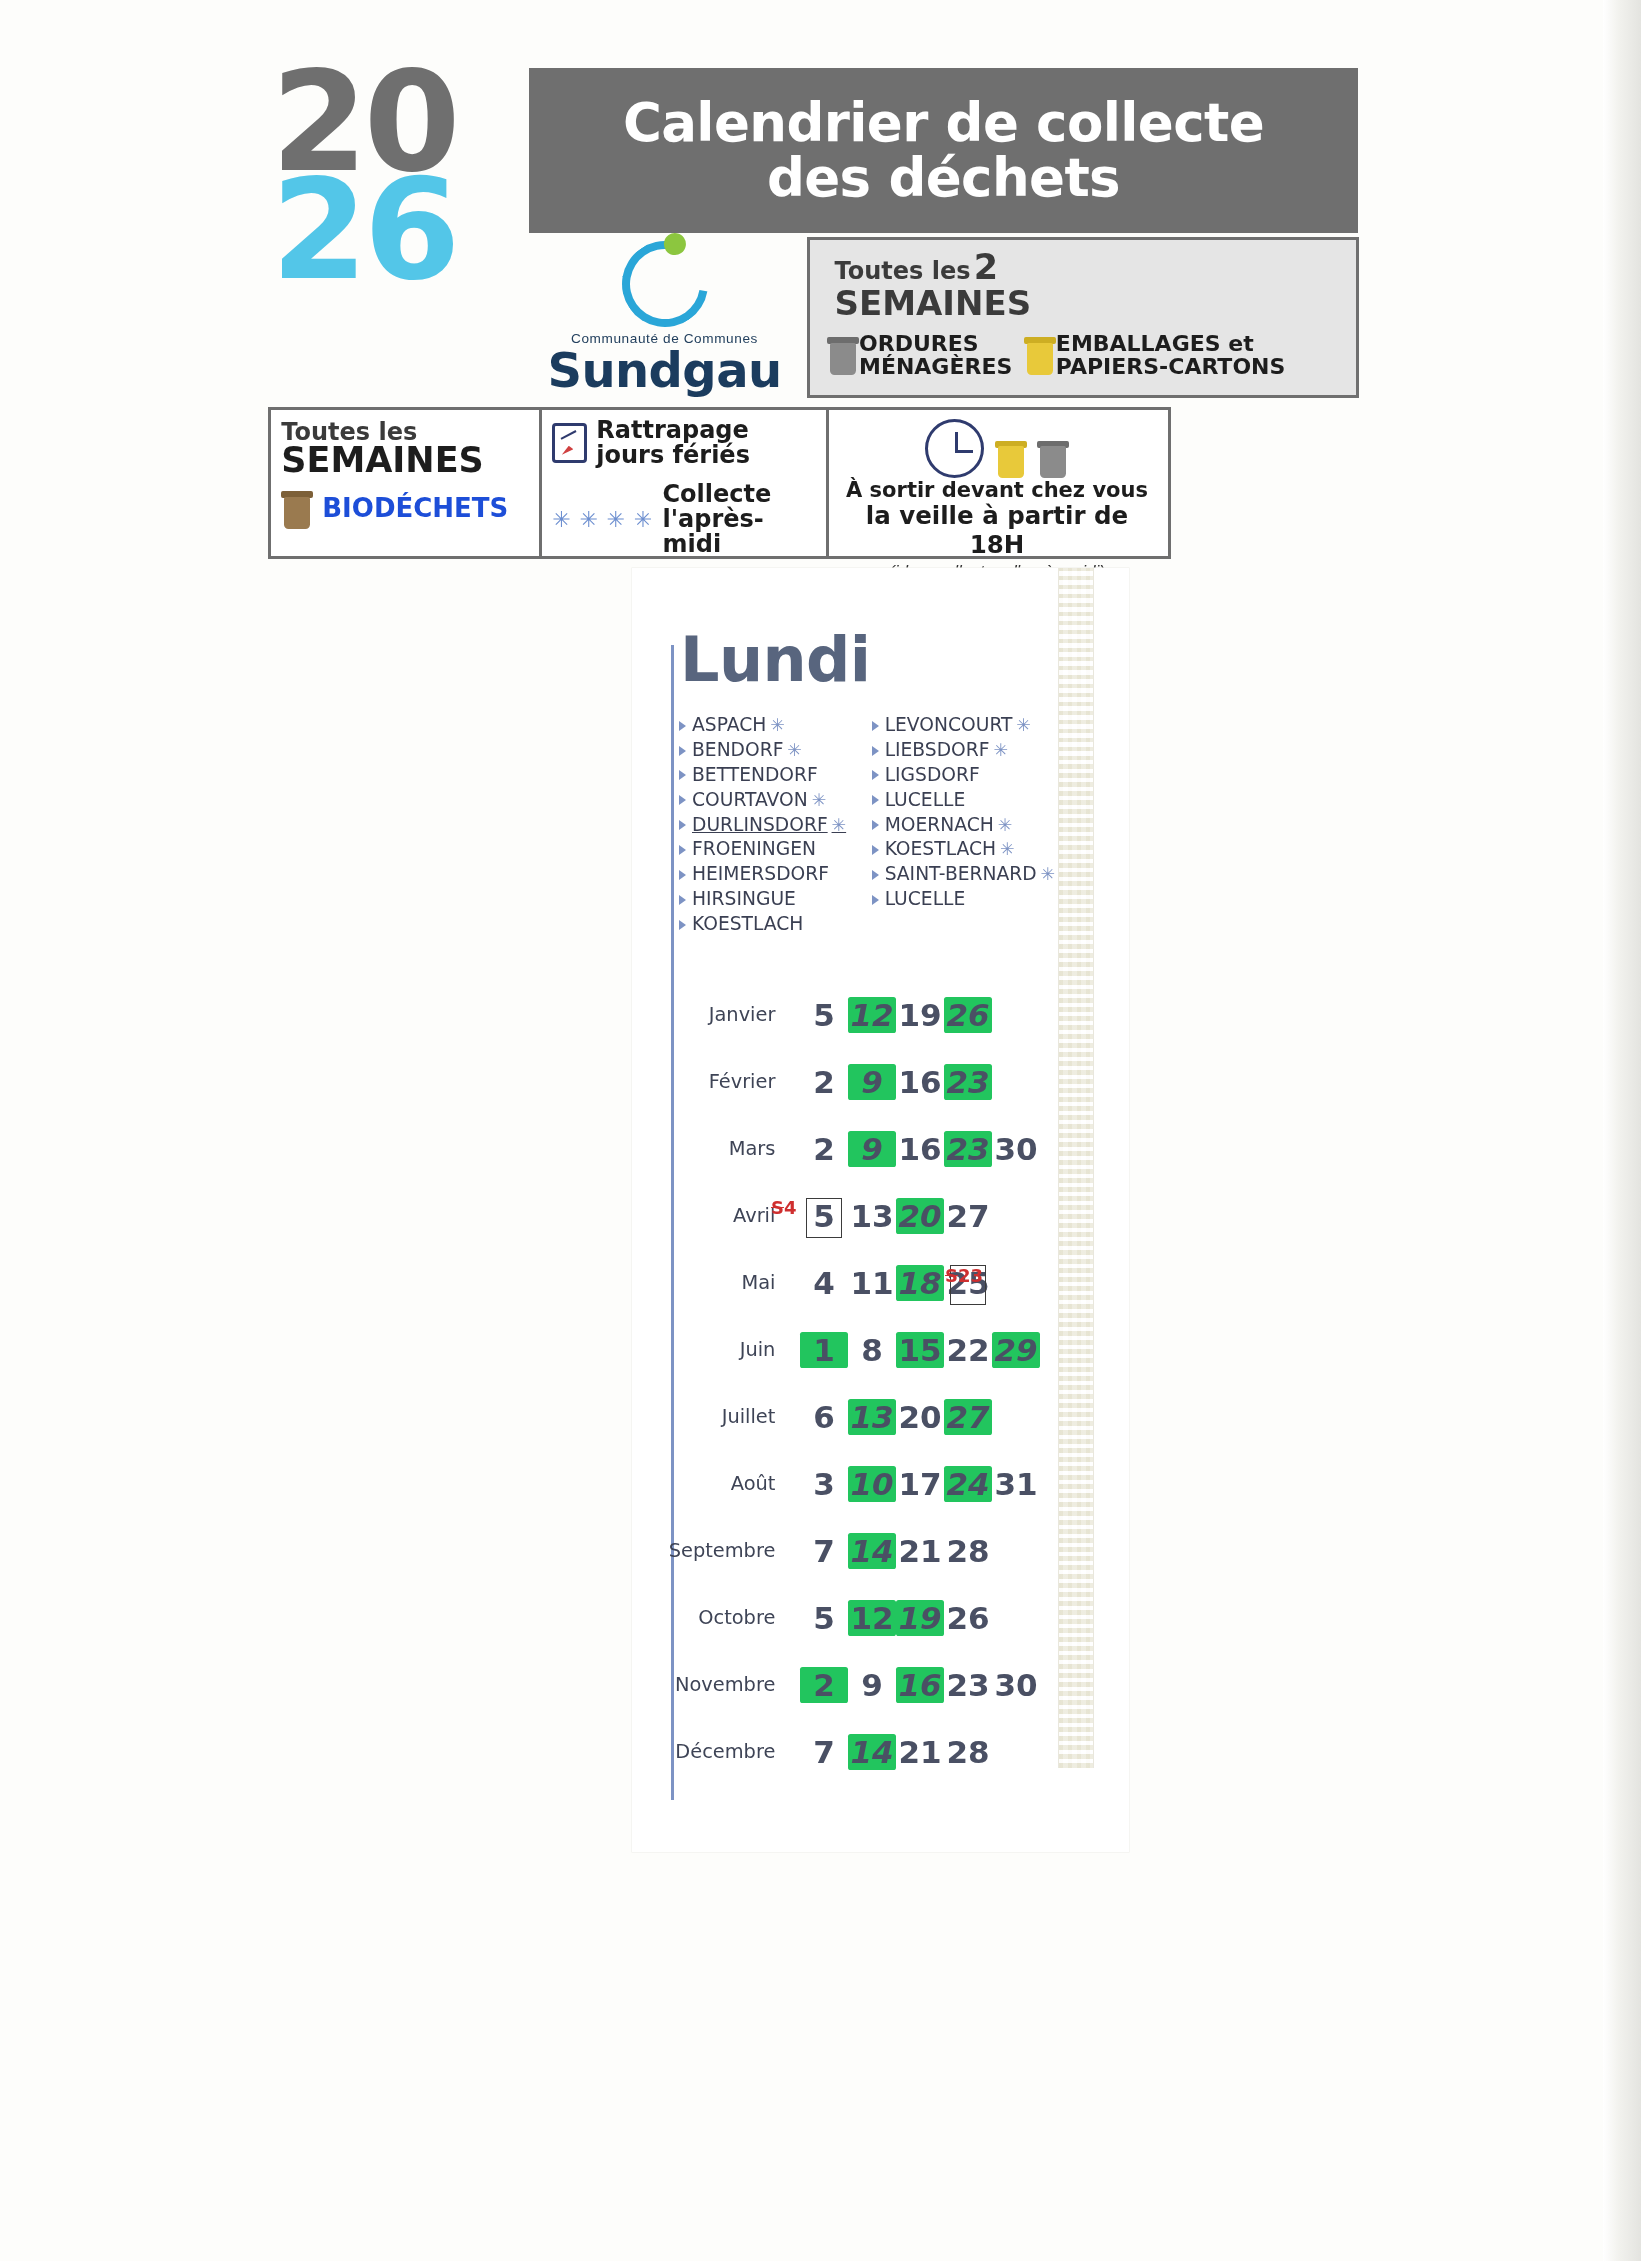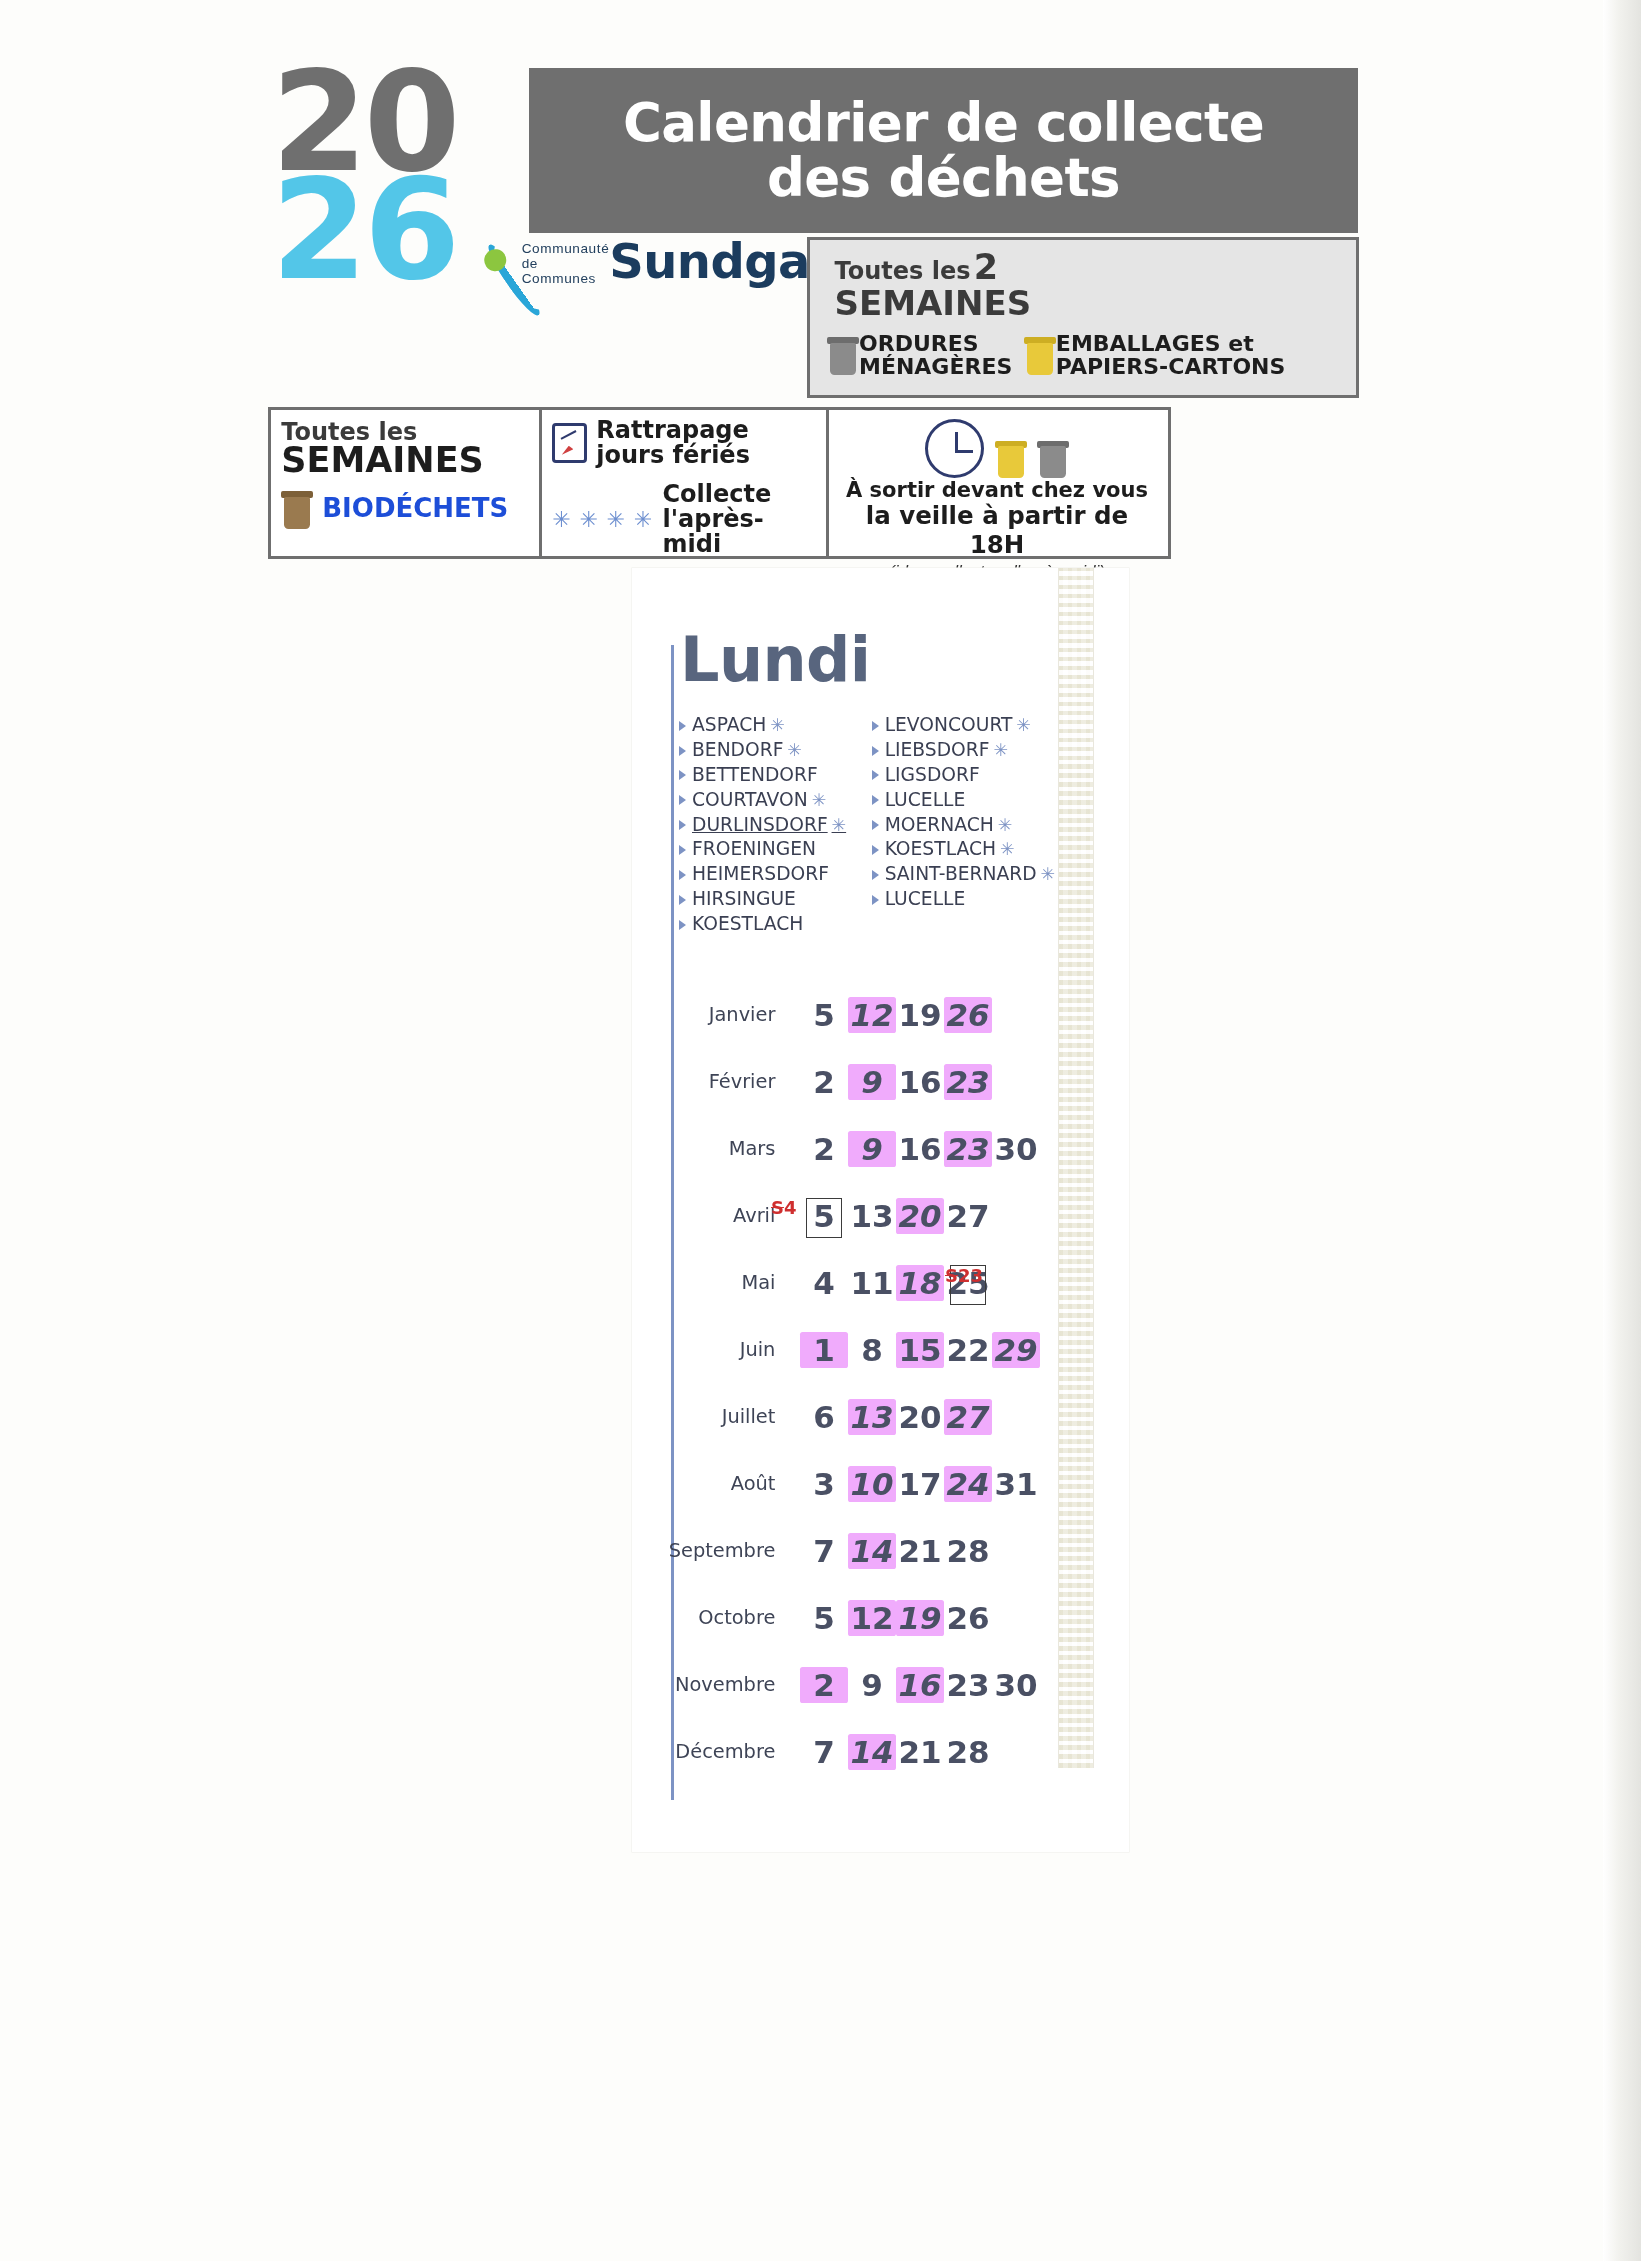--- a/index.html
+++ b/index.html
@@ -69,27 +69,27 @@
     font-family: "DejaVu Sans", sans-serif;
     font-weight: bold;
     letter-spacing: -0.6px;
   }
   .title-bar .t1 { font-size: 53px; line-height: 1.02; }
   .title-bar .t2 { font-size: 53px; line-height: 1.02; }
 
   
   .logo-box {
     position: absolute;
-    left: 268px;
+    left: 258px;
     top: 169px;
     width: 271px;
     height: 161px;
     display: flex;
-    flex-direction: row;
-    align-items: flex-start;
+    flex-direction: column;
+    align-items: center;
     justify-content: center;
   }
   .logo-swirl {
     width: 70px; height: 70px;
     border: 8.4px solid #2aa6d8;
     border-radius: 50%;
     border-right-color: transparent;
     transform: rotate(-35deg);
     position: relative;
   }
@@ -418,21 +418,21 @@
   .day-num {
     width: 48px;
     text-align: center;
     font-family: "DejaVu Sans", sans-serif;
     font-weight: bold;
     font-size: 31px;
     color: #4a5064;
     position: relative;
   }
   .day-num.hl {
-    background: #f0abfc;
+    background: #22c55e;
     border-radius: 2.6px;
   }
   .day-num.italic { font-style: italic; }
   .day-num.boxed:after {
     content: "";
     position: absolute;
     left: 5.8px; top: 0px;
     width: 36px; height: 40px;
     border: 1.9px solid #3b3b3b;
     box-sizing: border-box;

